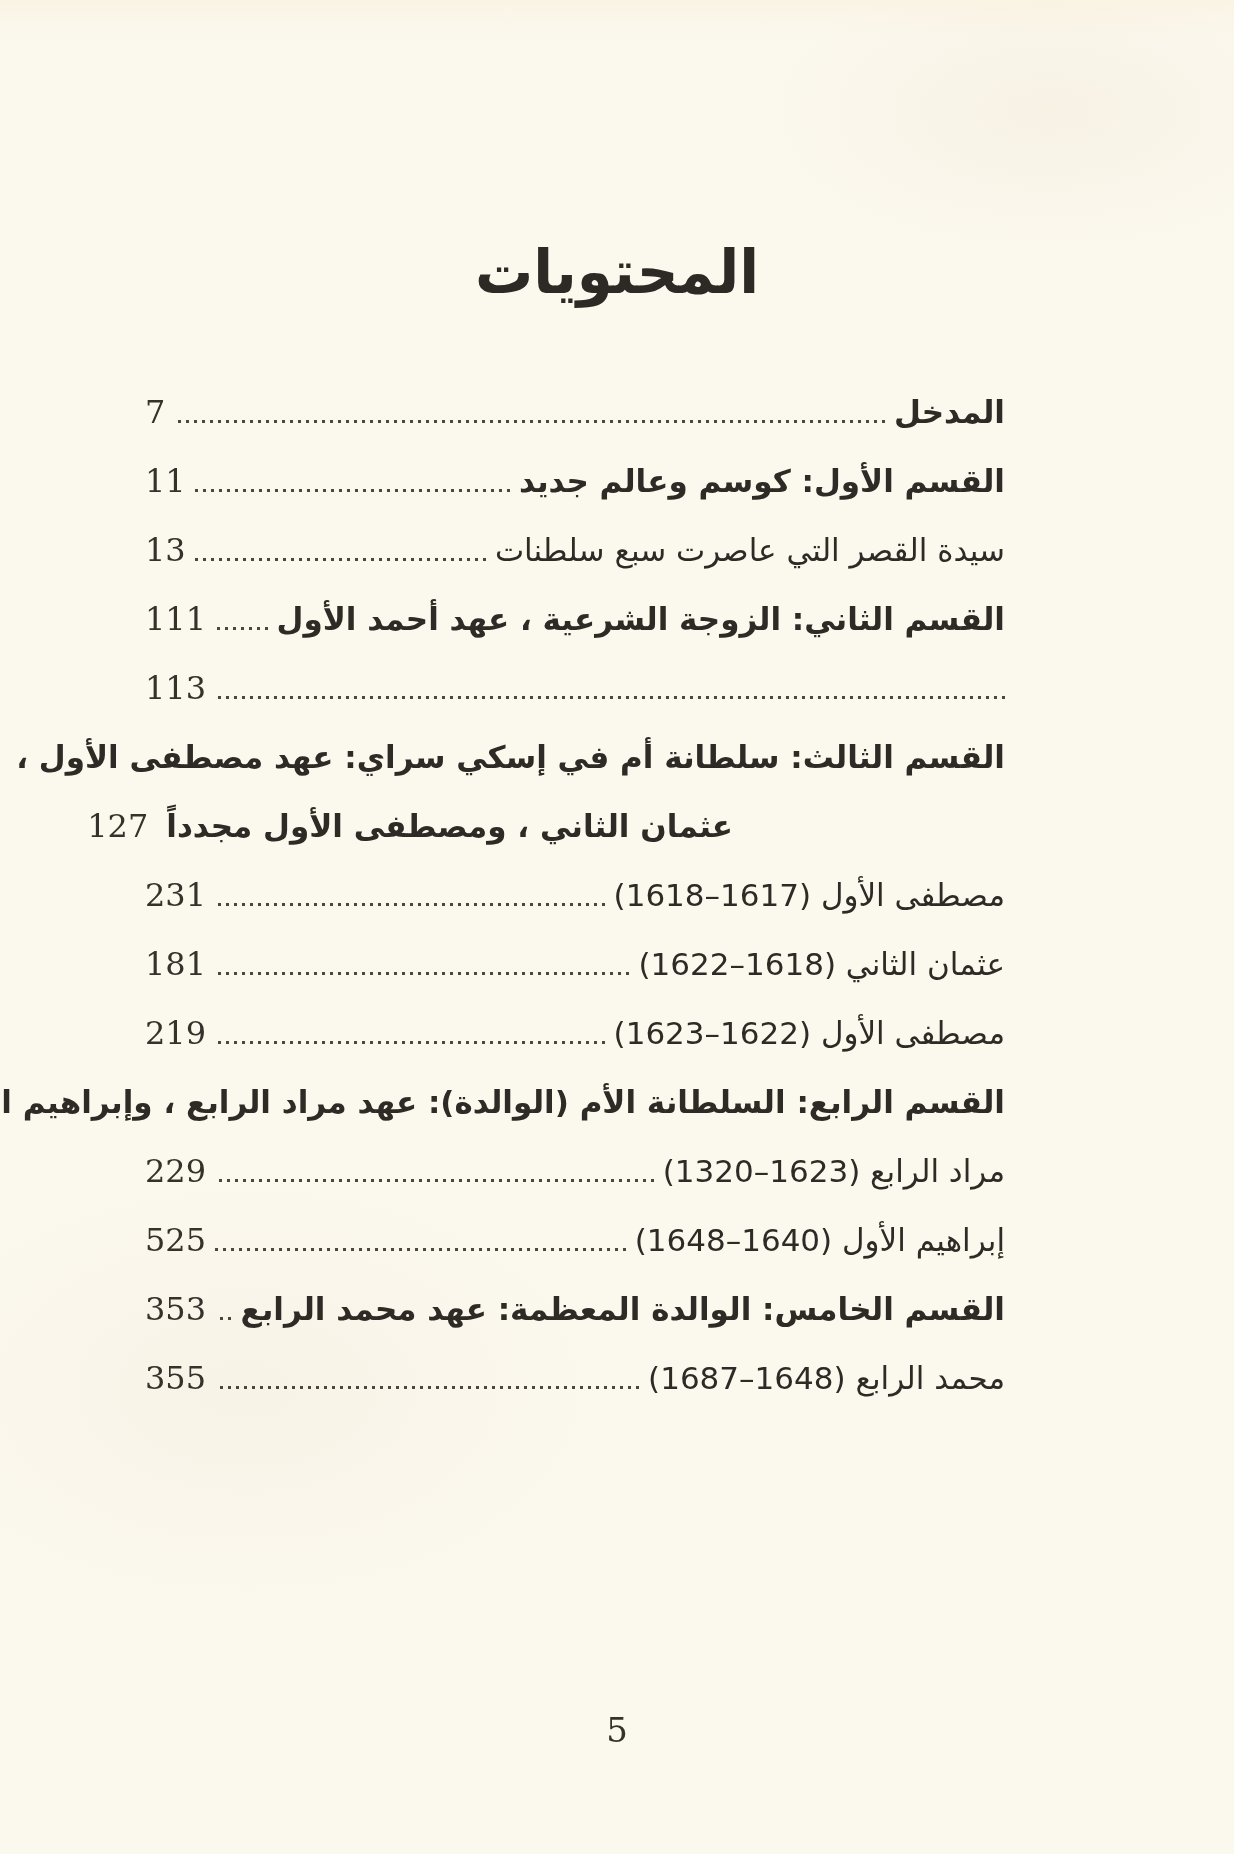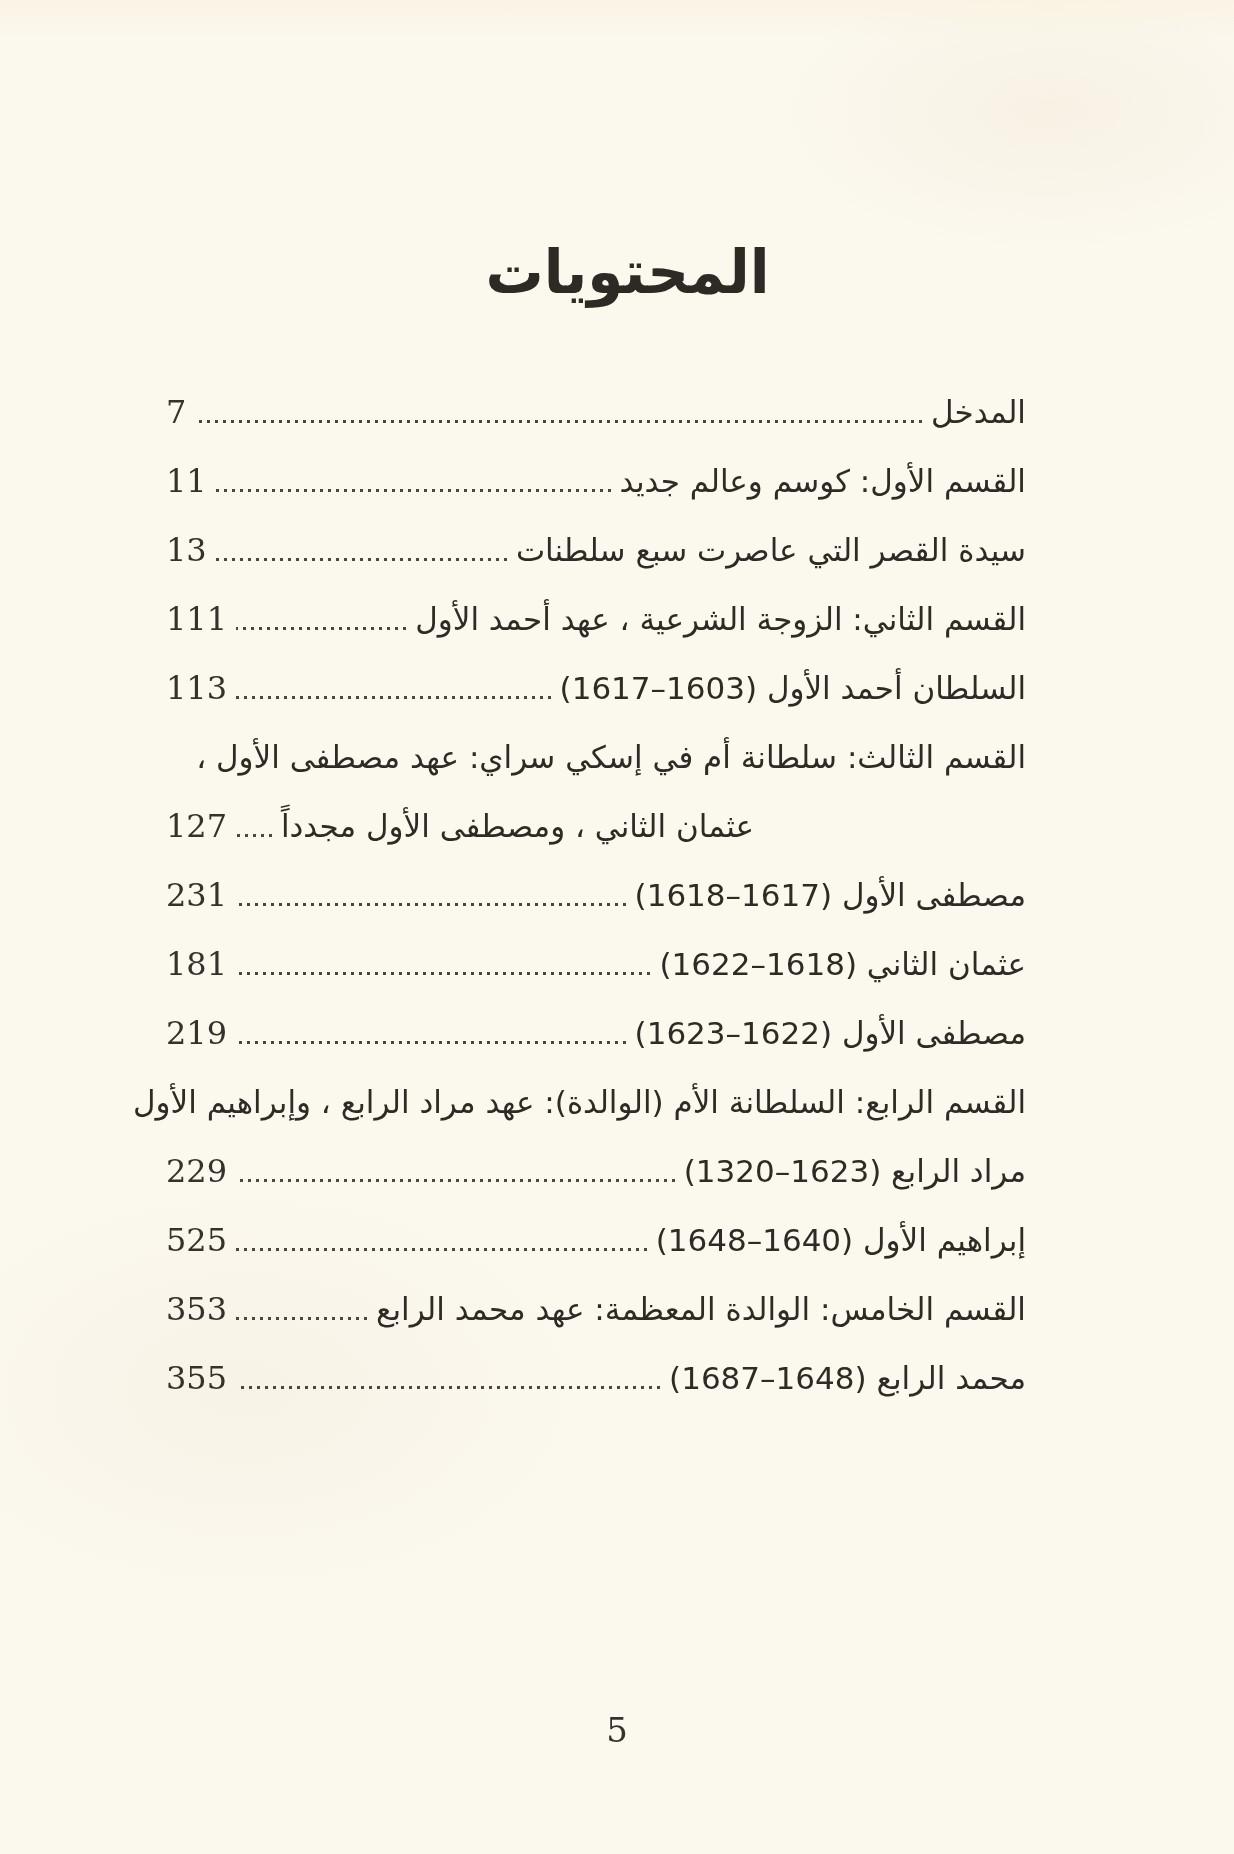--- a/index.html
+++ b/index.html
@@ -11,21 +11,20 @@
     font-family:"DejaVu Sans",sans-serif;
     color:#2e2b26;
   }
   .sheet{
     position:absolute;inset:0;
     background:
       radial-gradient(ellipse 400px 200px at 85% 6%, rgba(240,230,210,.35), transparent 70%),
       radial-gradient(ellipse 500px 300px at 20% 75%, rgba(238,230,212,.30), transparent 70%),
       linear-gradient(to bottom, rgba(250,240,220,.5) 0px, transparent 40px),
       #fbf8ee;
-    padding-left: 21px;
   }
   .page-title{
     margin:0;
     padding-top:232px;
     text-align:center;
     font-size:58px;
     font-weight:bold;
     letter-spacing:1px;
     color:#2d2a25;
     transform:scaleY(1.05);
@@ -36,21 +35,21 @@
     margin:92px 229px 0 145px;
     font-size:31px;
     line-height:40px;
   }
   .row{
     display:flex;
     align-items:flex-end;
     gap:9px;
     margin-bottom:29px;
   }
-  .row.bold .t{font-weight:normal;text-align:right;}
+  .row.bold .t{font-weight:bold;text-align:right;}
   .row .t{
     white-space:nowrap;
     color:#2e2b26;
   }
   .row.indent{padding-right:272px;}
   .leader{
     flex:1 1 auto;
     min-width:0;
     height:3px;
     margin-bottom:9px;
@@ -93,21 +92,20 @@
         <span class="t">سيدة القصر التي عاصرت سبع سلطنات</span>
         <span class="leader"></span>
         <span class="pg">13</span>
       </div>
       <div class="row bold">
         <span class="t">القسم الثاني: الزوجة الشرعية ، عهد أحمد الأول</span>
         <span class="leader"></span>
         <span class="pg">111</span>
       </div>
       <div class="row">
-        <span class="t">السلطان أحمد الأول (1603–1617)</span>
         <span class="leader"></span>
         <span class="pg">113</span>
       </div>
       <div class="row bold">
         <span class="t">القسم الثالث: سلطانة أم في إسكي سراي: عهد مصطفى الأول ،</span>
       </div>
       <div class="row bold indent">
         <span class="t">عثمان الثاني ، ومصطفى الأول مجدداً</span>
         <span class="leader"></span>
         <span class="pg">127</span>

